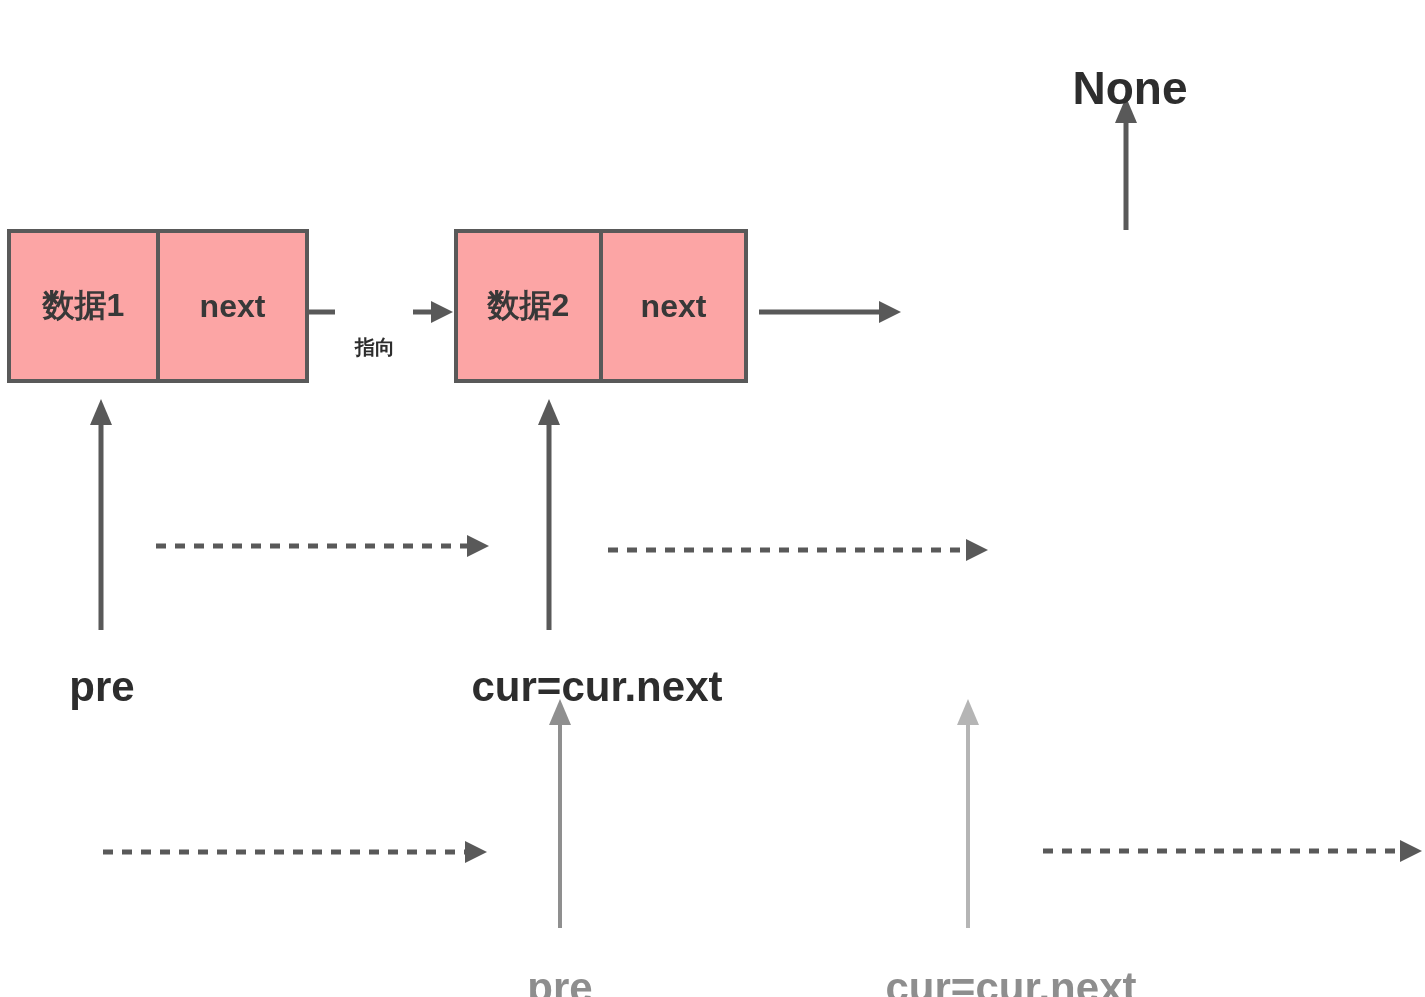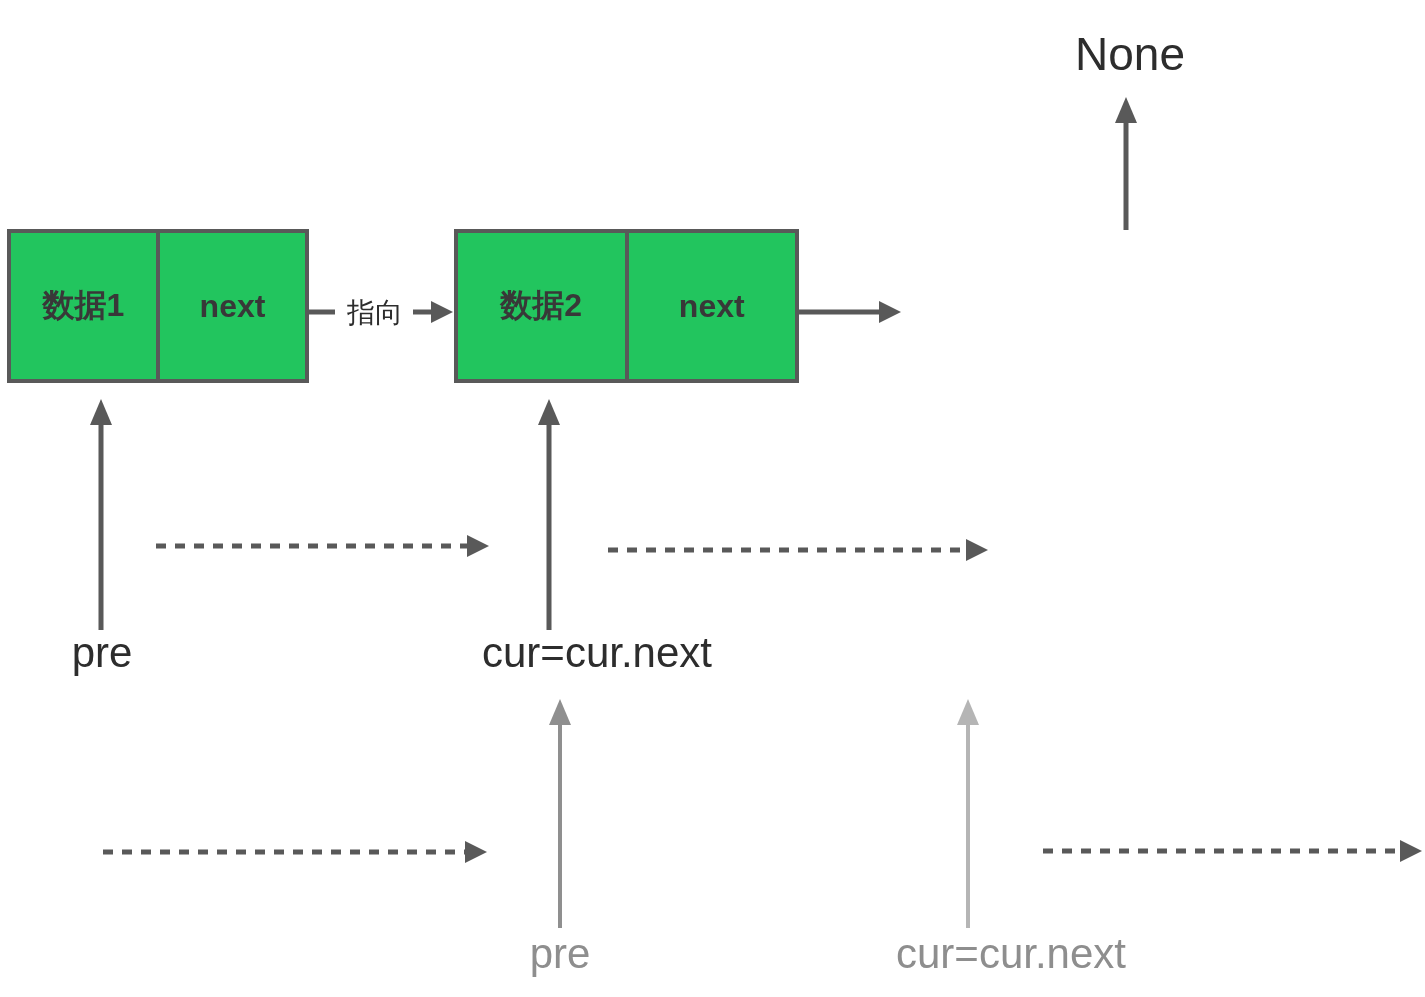--- a/index.html
+++ b/index.html
@@ -15,35 +15,35 @@
   .layer{position:absolute;left:0;top:0;width:1425px;height:997px;}
   .ln{stroke:var(--line-dark);stroke-width:5;fill:none;}
   .ln-dash{stroke:var(--line-dark);stroke-width:5;fill:none;stroke-dasharray:10 9;}
   .ah{fill:var(--line-dark);stroke:none;}
   .ln-gray{stroke:var(--arrow-gray);stroke-width:4;fill:none;}
   .ah-gray{fill:var(--arrow-gray);stroke:none;}
   .ln-light{stroke:var(--arrow-light);stroke-width:4;fill:none;}
   .ah-light{fill:var(--arrow-light);stroke:none;}
   .node{
     position:absolute;display:flex;box-sizing:border-box;
-    border:4px solid var(--line-dark);background:#22c55e;
+    border:4px solid var(--line-dark);background:#fca5a5;
   }
   .cell{
     flex:1;display:flex;align-items:center;justify-content:center;
     font-weight:bold;font-size:32px;color:var(--node-text);
   }
   .cell.first{border-right:4px solid var(--line-dark);}
   .lbl{
     position:absolute;transform:translate(-50%,-50%);
-    font-weight:normal;white-space:nowrap;line-height:1;
+    font-weight:bold;white-space:nowrap;line-height:1;margin-top:34px;
   }
   .lbl-dark{color:var(--text-dark);font-size:42px;}
   .lbl-gray{color:var(--label-gray);font-size:42px;}
   .lbl-none{color:var(--text-dark);font-size:46px;}
-  .lbl-pointer{color:var(--text-dark);font-size:28px;}
+  .lbl-pointer{color:var(--text-dark);font-size:20px;}
 </style>
 </head>
 <body>
 
 <div class="canvas">
 
   <svg class="layer" viewBox="0 0 1425 997">
 
     <g>
       <line class="ln" x1="309" y1="312" x2="335" y2="312"></line>
@@ -104,21 +104,21 @@
 
   <div class="node" style="left:7px;top:229px;width:302px;height:154px;">
     <div class="cell first">
       <span>数据1</span>
     </div>
     <div class="cell">
       <span>next</span>
     </div>
   </div>
 
-  <div class="node" style="left:454px;top:229px;width:345px;height:154px;">
+  <div class="node" style="left:454px;top:229px;width:294px;height:154px;">
     <div class="cell first">
       <span>数据2</span>
     </div>
     <div class="cell">
       <span>next</span>
     </div>
   </div>
 
 
   <div class="lbl lbl-none" style="left:1130px;top:54px;">None</div>

